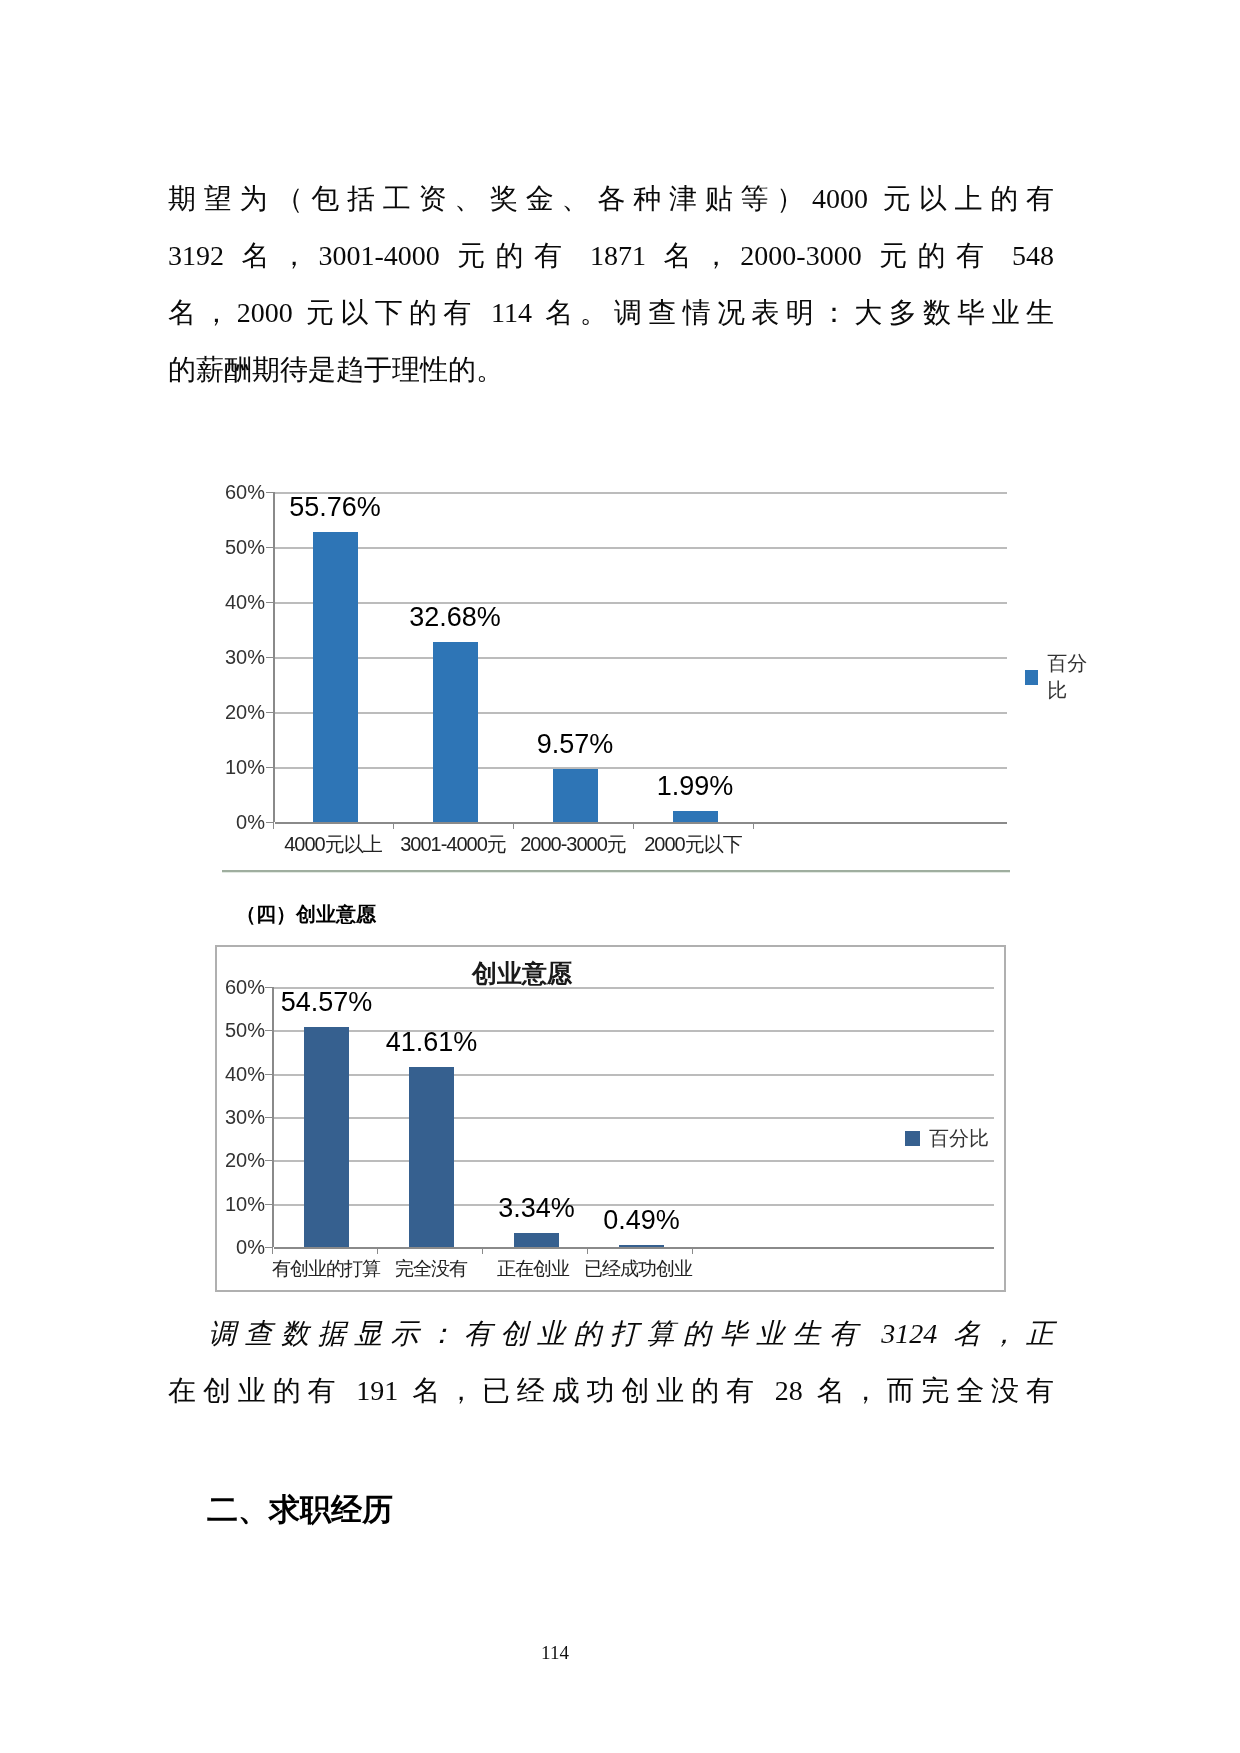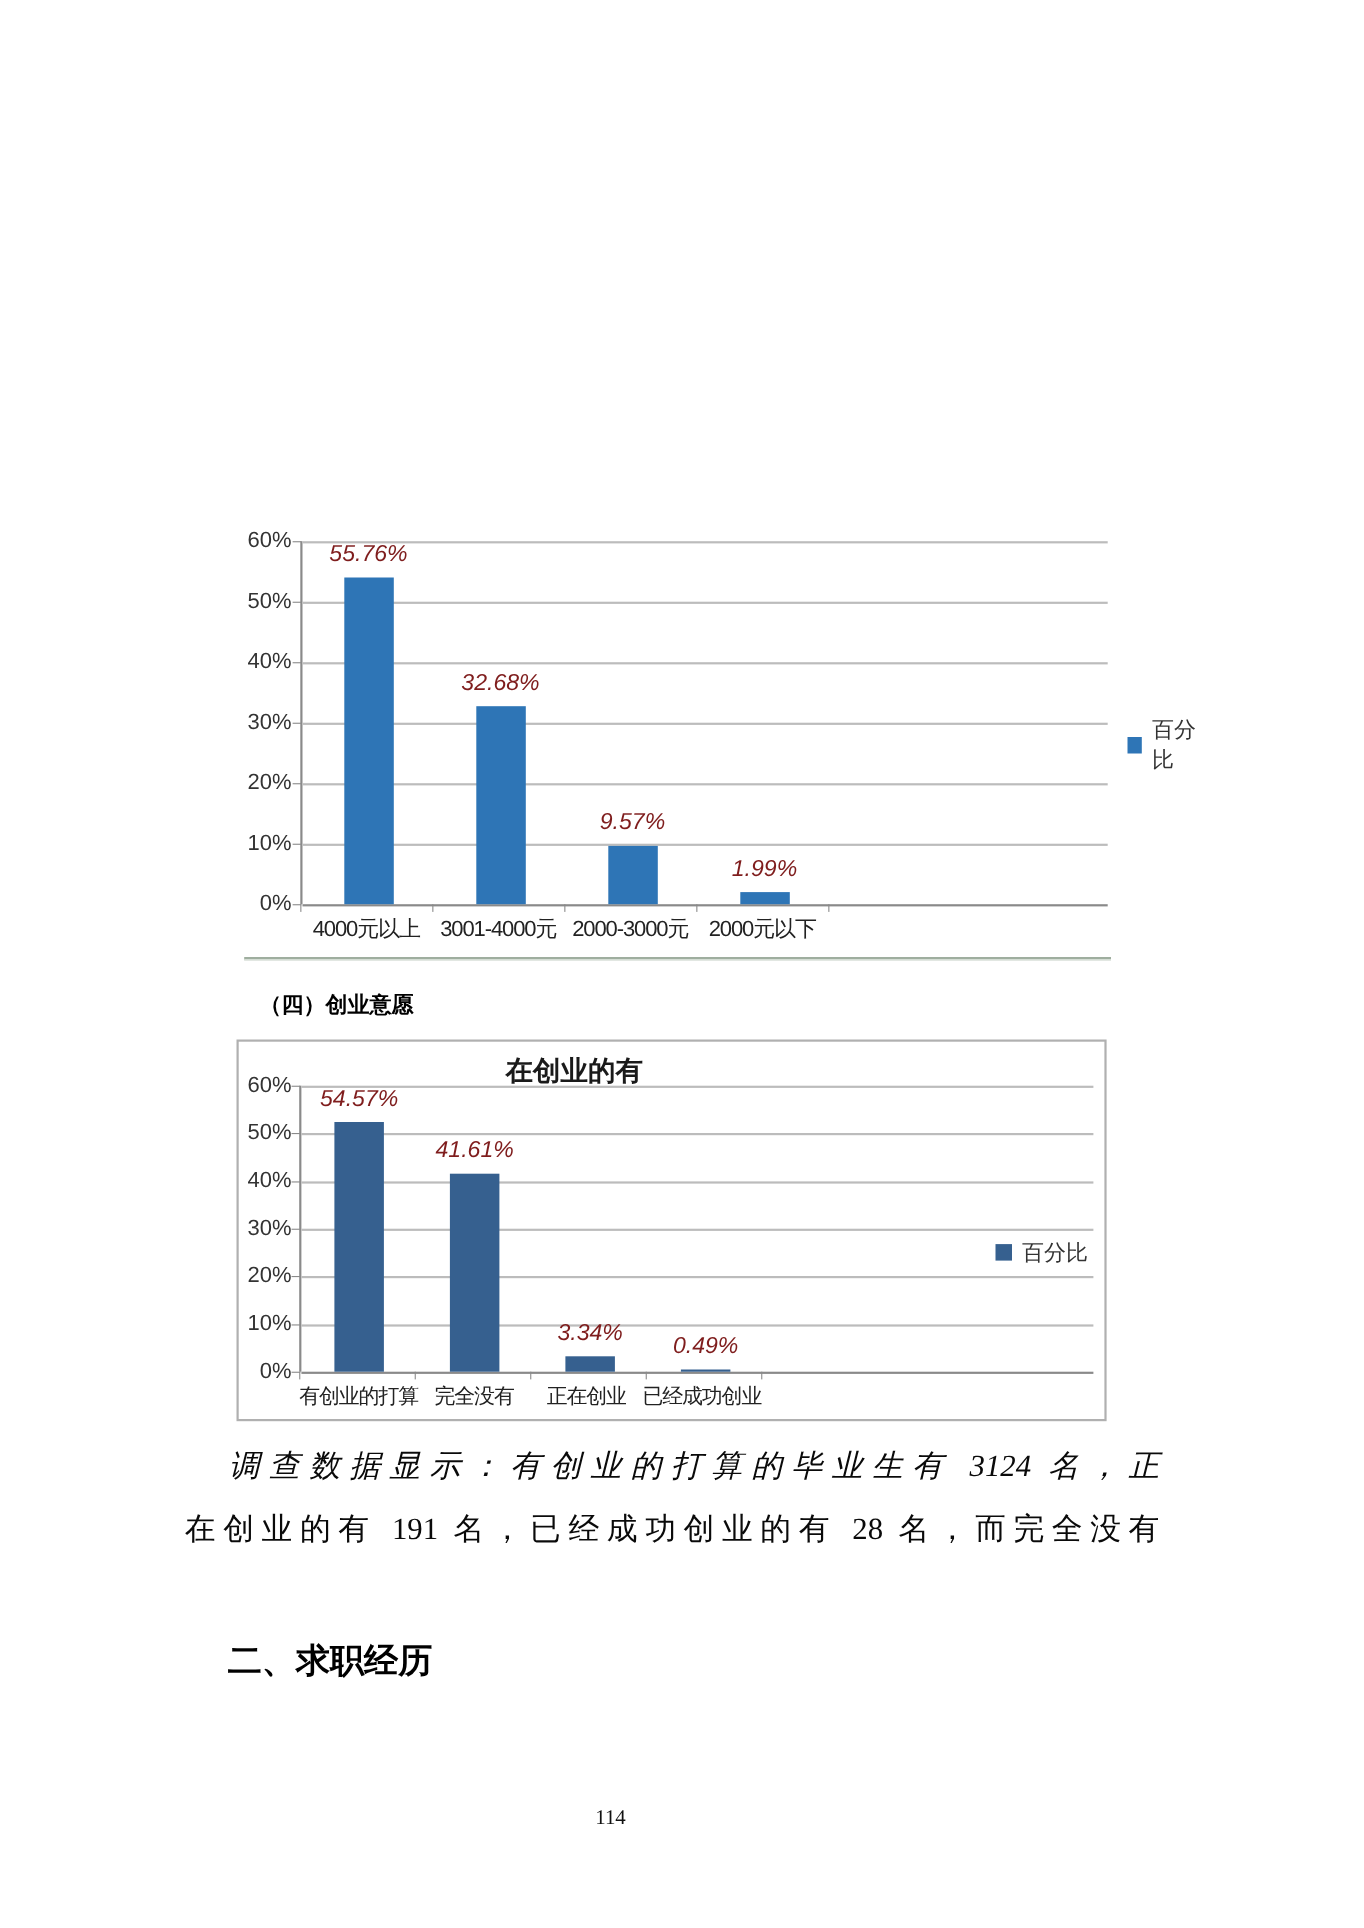--- a/index.html
+++ b/index.html
@@ -36,21 +36,21 @@
   .chart { position:absolute; font-family:"Liberation Sans","DejaVu Sans",sans-serif; color:#262626; }
   .chart-title { position:absolute; text-align:center; font-size:25px; font-weight:bold; color:#1a1a1a; white-space:nowrap; }
   .plot { position:absolute; border-left:2px solid #8a8a8a; }
   .gridline { position:absolute; left:0; width:100%; height:0; border-top:2px solid #bcbcbc; z-index:1; }
   .gridline.axisline { border-top:2px solid #8a8a8a; }
   .ymark { position:absolute; left:-9px; width:8px; height:0; border-top:1px solid #8a8a8a; }
   .ylabels { position:absolute; }
   .ytick { position:absolute; right:0; transform:translateY(-50%); font-size:20px; color:#333; white-space:nowrap; }
   .bars { position:absolute; left:0; top:0; display:flex; align-items:flex-end; z-index:2; }
   .slot { flex:1 1 0; height:100%; display:flex; flex-direction:column; justify-content:flex-end; align-items:center; }
-  .val-label { font-size:21px; color:#7f1d1d; margin-bottom:9px; white-space:nowrap;font-style:italic; }
+  .val-label { font-size:27px; color:#000000; margin-bottom:9px; white-space:nowrap; }
   .bar { width:45px; }
   .xticks { position:absolute; height:7px; display:flex; border-left:1px solid #8a8a8a; }
   .xticks div { flex:1 1 0; border-right:1px solid #8a8a8a; }
   .xlabels { position:absolute; display:flex; }
   .xlabels div { flex:1 1 0; text-align:center; white-space:nowrap; letter-spacing:-1px; color:#222; }
   .legend { position:absolute; display:flex; align-items:center; gap:9px; font-size:20px; color:#333; }
   .swatch { width:15px; height:15px; display:inline-block; }
 
   
   .chart1 { left:160px; top:398px; width:940px; height:465px; }
@@ -75,20 +75,26 @@
   .chart2 .xlabels { left:55px; top:309px; width:420px; font-size:19px; }
   .chart2 .legend { left:688px; top:178px; }
 
   .page-number { position:absolute; left:0; top:1642px; width:1110px; text-align:center; font-size:19px; color:#111; }
 </style>
 </head>
 <body>
 
 <div class="page">
 
+  <div class="para para1">
+      <div class="jline">期望为（包括工资、奖金、各种津贴等）4000 元以上的有</div>
+      <div class="jline">3192 名，3001-4000 元的有 1871 名，2000-3000 元的有 548</div>
+      <div class="jline">名，2000 元以下的有 114 名。调查情况表明：大多数毕业生</div>
+      <div class="jline last">的薪酬期待是趋于理性的。</div>
+    </div>
 
   <div class="chart chart1">
     <div class="ylabels">
         <div class="ytick" style="top: 330px;">0%</div>
         <div class="ytick" style="top: 275px;">10%</div>
         <div class="ytick" style="top: 220px;">20%</div>
         <div class="ytick" style="top: 165px;">30%</div>
         <div class="ytick" style="top: 110px;">40%</div>
         <div class="ytick" style="top: 55px;">50%</div>
         <div class="ytick" style="top: 0px;">60%</div>
@@ -143,21 +149,21 @@
       <span class="swatch" style="background: rgb(46, 117, 182);"></span>
       <span class="legend-label">百分比</span>
     </div>
   </div>
 
   <div class="separator"></div>
 
   <div class="heading-s4">（四）创业意愿</div>
 
   <div class="chart chart2">
-    <div class="chart-title">在创业的有</div>
+    <div class="chart-title">创业意愿</div>
     <div class="ylabels">
         <div class="ytick" style="top: 260px;">0%</div>
         <div class="ytick" style="top: 217px;">10%</div>
         <div class="ytick" style="top: 173px;">20%</div>
         <div class="ytick" style="top: 130px;">30%</div>
         <div class="ytick" style="top: 87px;">40%</div>
         <div class="ytick" style="top: 43px;">50%</div>
         <div class="ytick" style="top: 0px;">60%</div>
       </div>
     <div class="plot">

